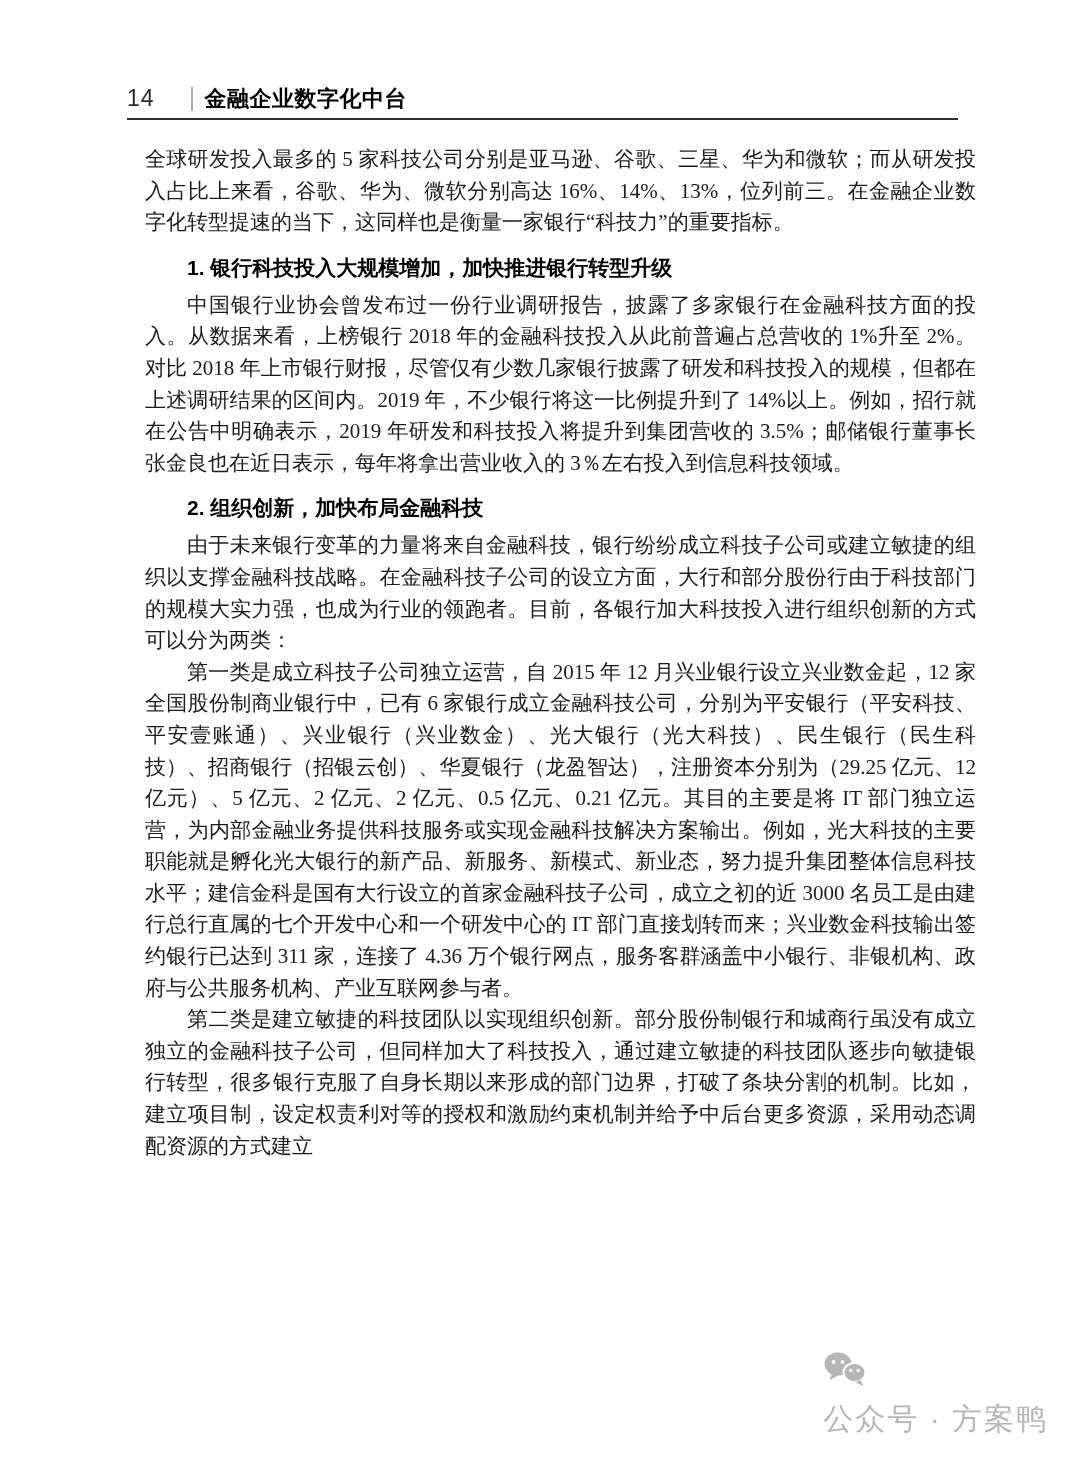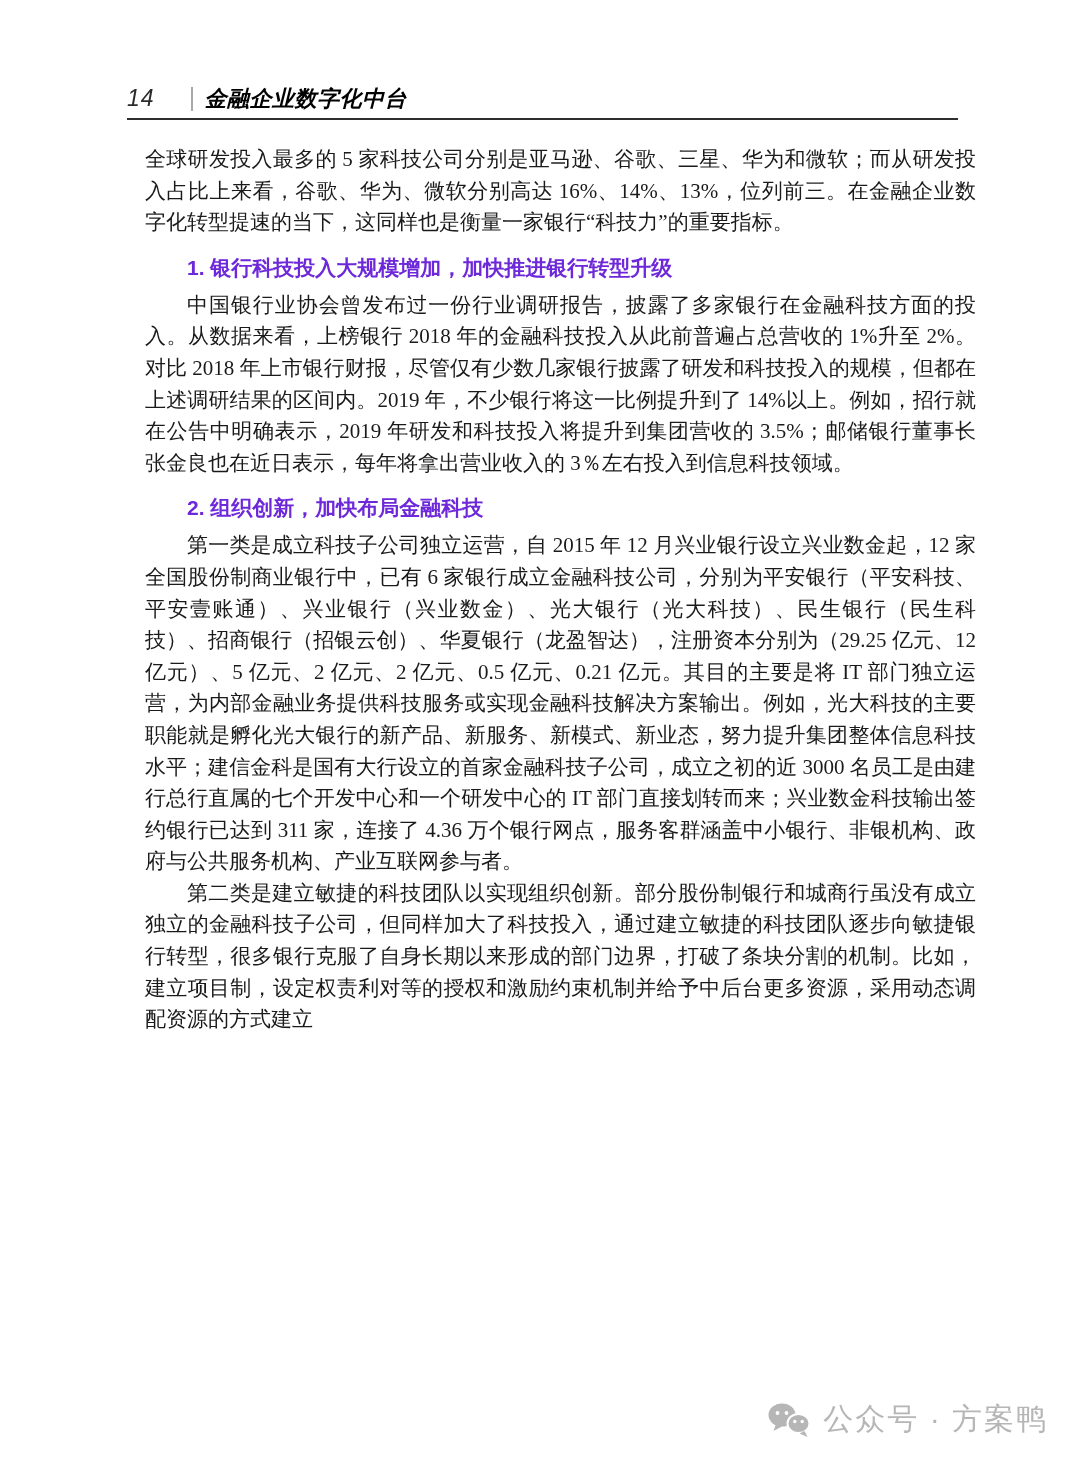--- a/index.html
+++ b/index.html
@@ -13,21 +13,20 @@
   .header {
     position: absolute;
     left: 127px;
     right: 122px;
     top: 86px;
     display: flex;
     align-items: center;
     padding-bottom: 7px;
     border-bottom: 2px solid #2e2e2e;
     font-family: "Liberation Sans", "DejaVu Sans", sans-serif;
-    font-style: italic;
   }
   .pagenum {
     font-size: 23px;
     line-height: 25px;
     color: #2b2b2b;
     letter-spacing: 1px;
   }
   .hdr-divider {
     width: 2px;
     height: 24px;
@@ -57,35 +56,35 @@
     text-align: justify;
     text-indent: 2em;
   }
   p.body-text.no-indent { text-indent: 0; }
   h3.sec-heading {
     margin: 12px 0 6px 0;
     font-family: "Liberation Sans", "DejaVu Sans", sans-serif;
     font-size: 21px;
     line-height: 33px;
     font-weight: bold;
-    color: #6d28d9;
+    color: #000000;
     text-indent: 2em;
   }
   .watermark {
     position: absolute;
     right: 32px;
     bottom: 24px;
     display: flex;
-    align-items: center;
     gap: 12px;
     color: #b6b6b6;
     font-family: "Liberation Sans", "DejaVu Sans", sans-serif;
     font-size: 30px;
     letter-spacing: 2px;
     user-select: none;
+    flex-direction: column;
   }
   .watermark svg { display: block; }
 </style>
 </head>
 <body>
 
 <div class="page">
 
   <header class="header">
     <span class="pagenum">14</span>
@@ -93,20 +92,21 @@
     <span class="booktitle">金融企业数字化中台</span>
   </header>
 
   <main class="body-col">
     <p class="body-text no-indent">全球研发投入最多的 5 家科技公司分别是亚马逊、谷歌、三星、华为和微软；而从研发投入占比上来看，谷歌、华为、微软分别高达 16%、14%、13%，位列前三。在金融企业数字化转型提速的当下，这同样也是衡量一家银行“科技力”的重要指标。</p>
 
     <h3 class="sec-heading">1. 银行科技投入大规模增加，加快推进银行转型升级</h3>
     <p class="body-text">中国银行业协会曾发布过一份行业调研报告，披露了多家银行在金融科技方面的投入。从数据来看，上榜银行 2018 年的金融科技投入从此前普遍占总营收的 1%升至 2%。对比 2018 年上市银行财报，尽管仅有少数几家银行披露了研发和科技投入的规模，但都在上述调研结果的区间内。2019 年，不少银行将这一比例提升到了 14%以上。例如，招行就在公告中明确表示，2019 年研发和科技投入将提升到集团营收的 3.5%；邮储银行董事长张金良也在近日表示，每年将拿出营业收入的 3％左右投入到信息科技领域。</p>
 
     <h3 class="sec-heading">2. 组织创新，加快布局金融科技</h3>
+    <p class="body-text">由于未来银行变革的力量将来自金融科技，银行纷纷成立科技子公司或建立敏捷的组织以支撑金融科技战略。在金融科技子公司的设立方面，大行和部分股份行由于科技部门的规模大实力强，也成为行业的领跑者。目前，各银行加大科技投入进行组织创新的方式可以分为两类：</p>
     <p class="body-text">第一类是成立科技子公司独立运营，自 2015 年 12 月兴业银行设立兴业数金起，12 家全国股份制商业银行中，已有 6 家银行成立金融科技公司，分别为平安银行（平安科技、平安壹账通）、兴业银行（兴业数金）、光大银行（光大科技）、民生银行（民生科技）、招商银行（招银云创）、华夏银行（龙盈智达），注册资本分别为（29.25 亿元、12 亿元）、5 亿元、2 亿元、2 亿元、0.5 亿元、0.21 亿元。其目的主要是将 IT 部门独立运营，为内部金融业务提供科技服务或实现金融科技解决方案输出。例如，光大科技的主要职能就是孵化光大银行的新产品、新服务、新模式、新业态，努力提升集团整体信息科技水平；建信金科是国有大行设立的首家金融科技子公司，成立之初的近 3000 名员工是由建行总行直属的七个开发中心和一个研发中心的 IT 部门直接划转而来；兴业数金科技输出签约银行已达到 311 家，连接了 4.36 万个银行网点，服务客群涵盖中小银行、非银机构、政府与公共服务机构、产业互联网参与者。</p>
     <p class="body-text">第二类是建立敏捷的科技团队以实现组织创新。部分股份制银行和城商行虽没有成立独立的金融科技子公司，但同样加大了科技投入，通过建立敏捷的科技团队逐步向敏捷银行转型，很多银行克服了自身长期以来形成的部门边界，打破了条块分割的机制。比如，建立项目制，设定权责利对等的授权和激励约束机制并给予中后台更多资源，采用动态调配资源的方式建立</p>
   </main>
 
   <div class="watermark">
     <span>
       <svg width="44" height="36" viewBox="0 0 44 36">
         <g fill="#b6b6b6">
           <ellipse cx="15" cy="13" rx="13.5" ry="11.5"></ellipse>
           <path d="M9 22 L6.5 29 L15 24.5 Z"></path>

